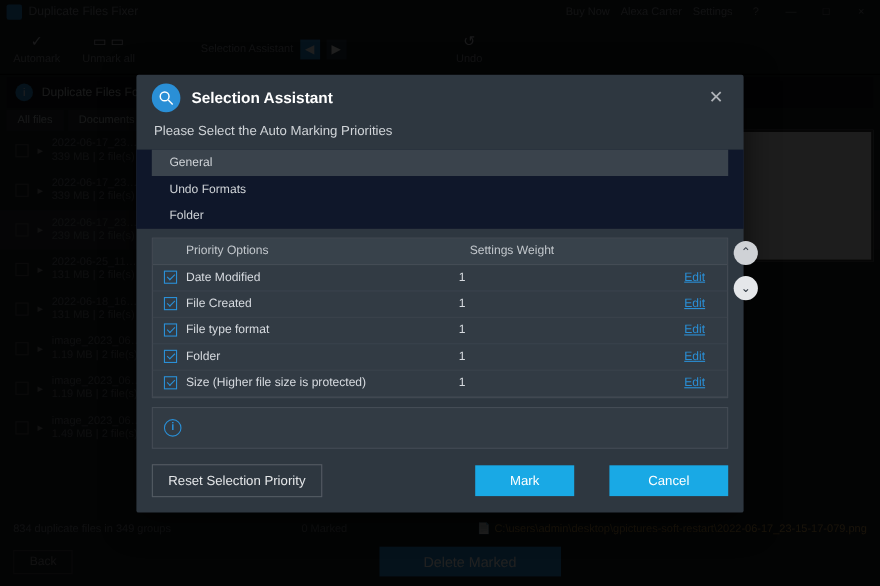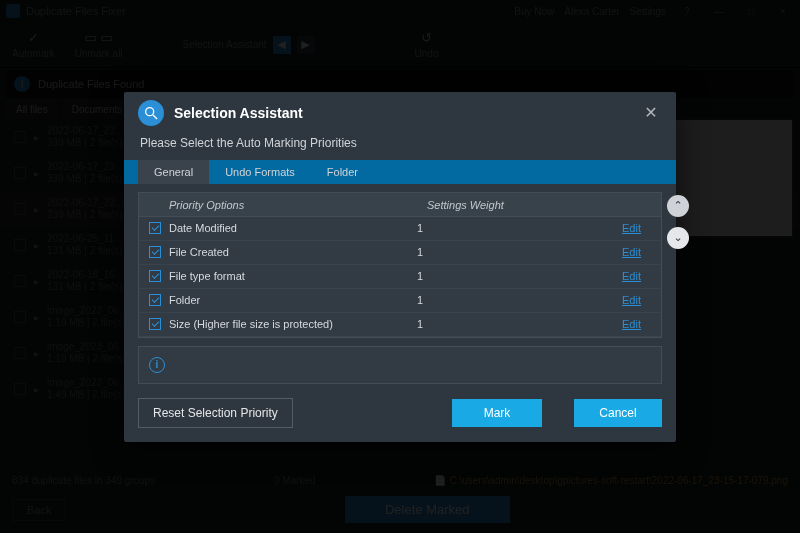--- a/index.html
+++ b/index.html
@@ -46,26 +46,26 @@
   
   .modal { position:absolute; left:50%; top:50%; transform:translate(-50%,-50%);
            width:552px; background:#2e3740; color:#d8dce0; border-radius:2px;
            box-shadow:0 6px 30px rgba(0,0,0,0.6); }
   .m-head { display:flex; align-items:center; gap:10px; padding:8px 14px 6px; }
   .m-head .logo { width:26px; height:26px; border-radius:50%; background:#2a8fd6; display:flex; align-items:center; justify-content:center; }
   .m-head .logo svg { width:16px; height:16px; }
   .m-head .title { font-size:14px; font-weight:600; color:#fff; }
   .m-head .close { margin-left:auto; width:22px; height:22px; color:#b0b4b9; cursor:pointer; font-size:16px; display:flex; align-items:center; justify-content:center;}
   .m-sub { padding:4px 16px 10px; font-size:12px; color:#d0d4d8;}
-  .m-tabs { display:flex; padding:0 14px; background:#0369a1; font-size:11px; color:#cfd3d7; }
+  .m-tabs { display:flex; padding:0 14px; background:#0f172a; font-size:11px; color:#cfd3d7;flex-direction:column; }
   .m-tab { padding:6px 16px; cursor:pointer; }
   .m-tab.active { background:#3a434c; }
 
   .m-body { margin:8px 14px 0; border:1px solid #444c55; background:#323b44; position:relative;}
-  .m-body-header { display:flex; align-items:flex-end; font-size:11px; color:#c2c7cc; background:#38424b; border-bottom:1px solid #444c55; min-height:24px;font-style:italic;}
+  .m-body-header { display:flex; align-items:flex-start; font-size:11px; color:#c2c7cc; background:#38424b; border-bottom:1px solid #444c55; min-height:24px;}
   .cell-opt { flex:0 0 280px; padding:5px 8px 5px 30px; }
   .cell-w   { flex:0 0 120px; padding:5px 8px; }
   .cell-ed  { flex:1 1 auto; padding:5px 8px; text-align:right; padding-right:20px;}
   .m-row { display:flex; align-items:center; font-size:11px; color:#d6dadf; border-bottom:1px solid #3a434c; min-height:24px;}
   .m-row:last-child { border-bottom:none; }
   .m-row .ck { width:12px; height:12px; border:1.5px solid #2a8fd6; margin-left:10px; margin-right:8px; display:inline-flex; align-items:center; justify-content:center; }
   .m-row .ck::after { content:""; width:6px; height:3px; border-left:1.5px solid #2a8fd6; border-bottom:1.5px solid #2a8fd6; transform:rotate(-45deg); margin-top:-2px;}
   .m-row .opt { flex:0 0 248px; }
   .m-row .w   { flex:0 0 120px; }
   .m-row .ed  { flex:1 1 auto; text-align:right; padding-right:20px;}
@@ -76,21 +76,21 @@
   .sbtn.dark { background:#e5e7ea; }
 
   .m-info { margin:8px 14px 0; border:1px solid #444c55; background:#323b44; padding:10px; display:flex; gap:10px; font-size:11px; color:#c8cdd2; }
   .m-info .iic { width:16px; height:16px; border:1.5px solid #2a8fd6; border-radius:50%; color:#2a8fd6; display:flex; align-items:center; justify-content:center; font-size:10px; font-weight:700; flex:none;}
   .m-info .txt { line-height:1.35; }
 
   .m-actions { display:flex; align-items:center; gap:32px; padding:14px; }
   .btn-reset { padding:7px 14px; border:1px solid #555c64; background:#2e3740; color:#e4e6e8; font-size:12px; cursor:pointer;}
   .btn-spacer { flex:1; }
   .btn-mark { width:90px; padding:7px 0; background:#19a9e5; color:#fff; font-size:12px; text-align:center; cursor:pointer; }
-  .btn-cancel { width:88px; padding:7px 0; background:#19a9e5; color:#fff; font-size:12px; text-align:center; cursor:pointer; }
+  .btn-cancel { width:108px; padding:7px 0; background:#19a9e5; color:#fff; font-size:12px; text-align:center; cursor:pointer; }
 </style>
 </head>
 <body>
 
 <div class="app">
   <div class="titlebar">
     <div class="t-left">
       <span class="sq"></span>
       <span>Duplicate Files Fixer</span>
     </div>

